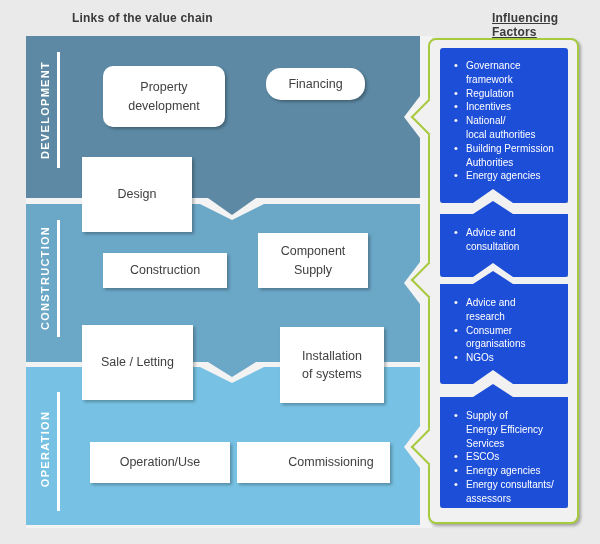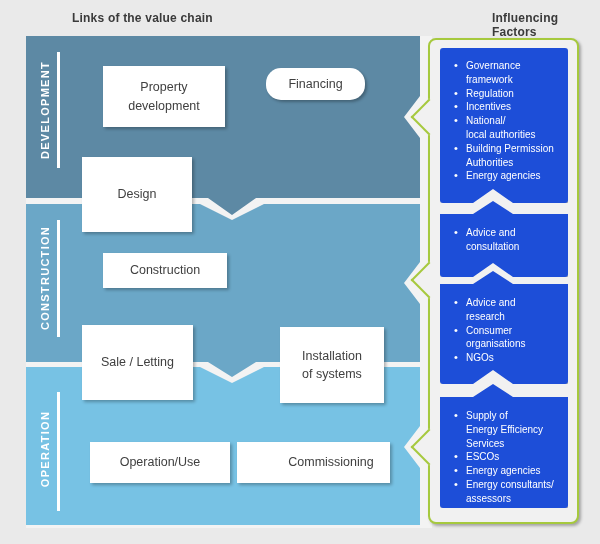--- a/index.html
+++ b/index.html
@@ -11,21 +11,21 @@
     overflow:hidden;
   }
   .canvas{position:absolute;inset:0;}
 
   
   .title{
     position:absolute;
     font-size:12px;font-weight:bold;color:#3a3a3a;letter-spacing:.2px;padding-left:44px;
   }
   .title-left{left:28px;top:11px;}
-  .title-right{left:448px;top:11px;}
+  .title-right{left:448px;top:11px;text-decoration:underline;}
 
   
   .underlay{
     position:absolute;left:26px;top:36px;width:406px;height:492px;
     background:#f3f3f3;
   }
 
   
   .band{position:absolute;left:26px;width:394px;
         filter:drop-shadow(2px 2px 2px rgba(0,0,0,.28));}
@@ -61,21 +61,21 @@
   .rule-operation{top:392px;height:119px;}
 
   
   .chain-box{
     position:absolute;background:#fff;
     box-shadow:2px 2px 3px rgba(0,0,0,.28);
     display:flex;align-items:center;justify-content:center;
     text-align:center;color:#404040;font-size:12.5px;line-height:1.45;
     white-space:pre-line;
   }
-  .box-property{left:103px;top:66px;width:122px;height:61px;}
+  .box-property{left:103px;top:66px;width:122px;height:61px;border-radius:10px;}
   .box-financing{left:266px;top:68px;width:99px;height:32px;border-radius:15px;}
   .box-design{left:82px;top:157px;width:110px;height:75px;}
   .box-construction{left:103px;top:253px;width:124px;height:35px;}
   .box-component{left:258px;top:233px;width:110px;height:55px;}
   .box-sale{left:82px;top:325px;width:111px;height:75px;}
   .box-installation{left:280px;top:327px;width:104px;height:76px;}
   .box-operationuse{left:90px;top:442px;width:140px;height:41px;}
   .box-commissioning{left:237px;top:442px;width:118px;height:41px;padding-left:35px;}
 
   
@@ -156,20 +156,24 @@
   </div>
   <div class="chain-box box-financing">
     <span>Financing</span>
   </div>
   <div class="chain-box box-design">
     <span>Design</span>
   </div>
   <div class="chain-box box-construction">
     <span>Construction</span>
   </div>
+  <div class="chain-box box-component">
+    <span>Component
+Supply</span>
+  </div>
   <div class="chain-box box-sale">
     <span>Sale / Letting</span>
   </div>
   <div class="chain-box box-installation">
     <span>Installation
 of systems</span>
   </div>
   <div class="chain-box box-operationuse">
     <span>Operation/Use</span>
   </div>

